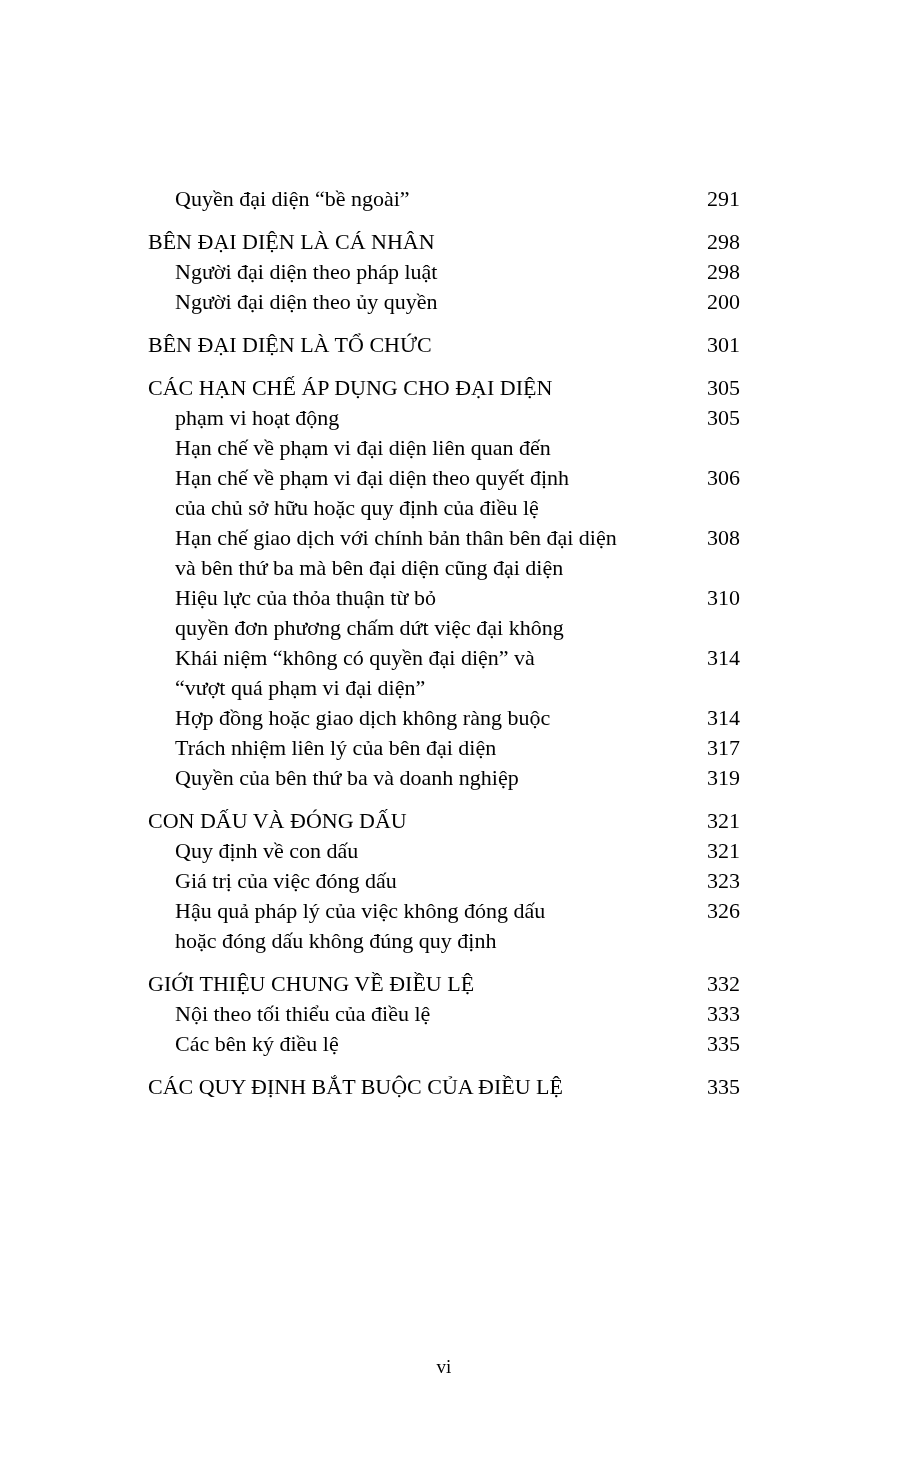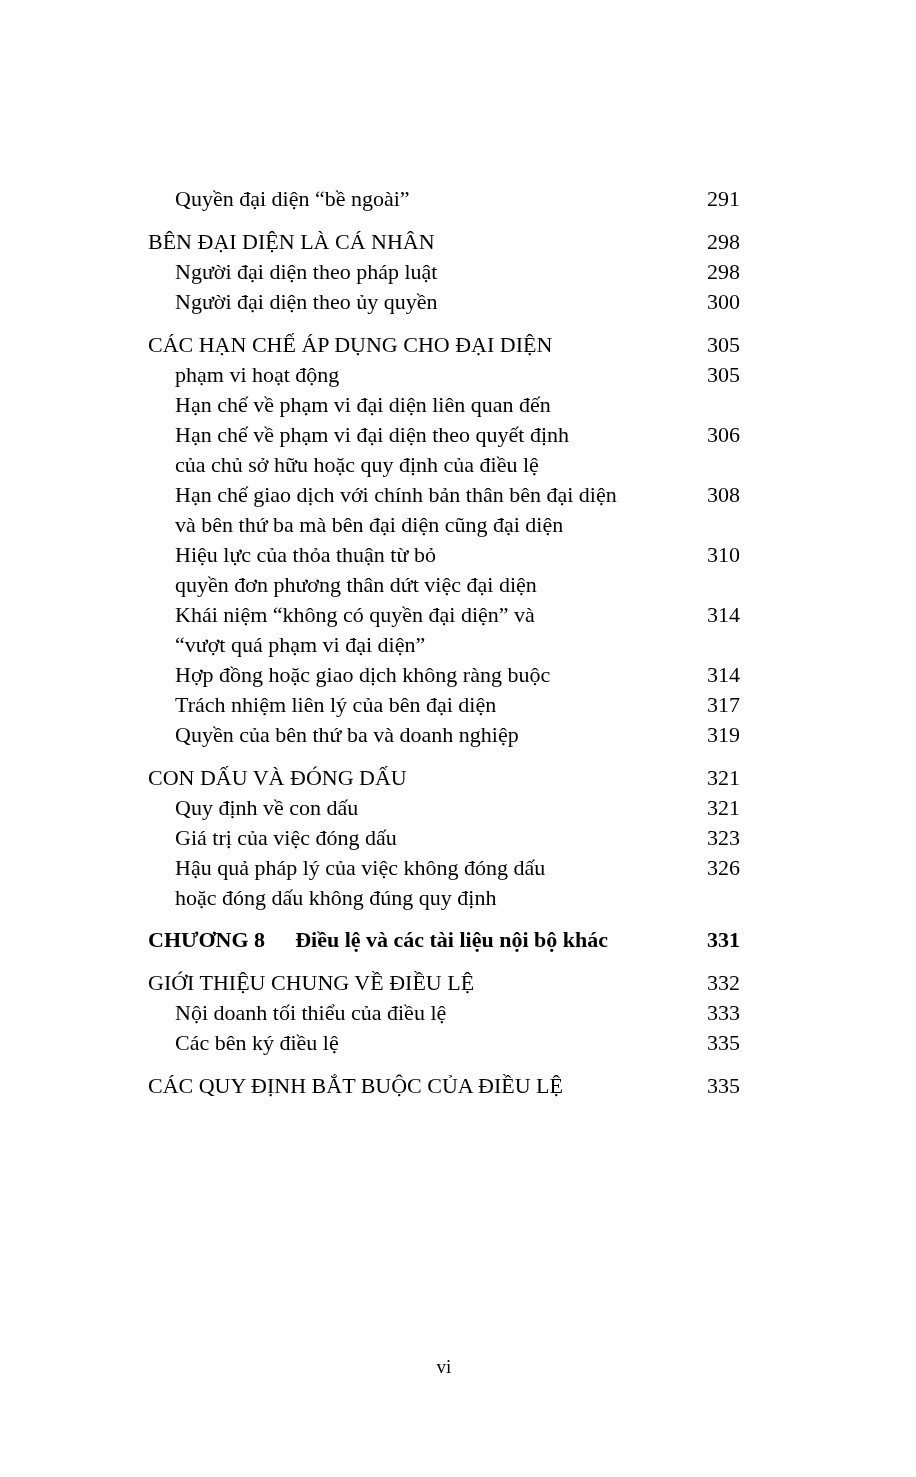--- a/index.html
+++ b/index.html
@@ -59,23 +59,29 @@
     <div class="text">
       <div class="line">Người đại diện theo pháp luật</div>
     </div>
     <div class="pagenum">298</div>
   </div>
 
   <div class="entry sub">
     <div class="text">
       <div class="line">Người đại diện theo ủy quyền</div>
     </div>
-    <div class="pagenum">300</div>
-  </div>
-
+    <div class="pagenum">200</div>
+  </div>
+
+  <div class="entry heading">
+    <div class="text">
+      <div class="line">BÊN ĐẠI DIỆN LÀ TỔ CHỨC</div>
+    </div>
+    <div class="pagenum">301</div>
+  </div>
 
   <div class="entry heading">
     <div class="text">
       <div class="line">CÁC HẠN CHẾ ÁP DỤNG CHO ĐẠI DIỆN</div>
     </div>
     <div class="pagenum">305</div>
   </div>
 
   <div class="entry sub">
     <div class="text">
@@ -97,21 +103,21 @@
     <div class="text">
       <div class="line">Hạn chế giao dịch với chính bản thân bên đại diện</div>
       <div class="line">và bên thứ ba mà bên đại diện cũng đại diện</div>
     </div>
     <div class="pagenum">308</div>
   </div>
 
   <div class="entry sub">
     <div class="text">
       <div class="line">Hiệu lực của thỏa thuận từ bỏ</div>
-      <div class="line">quyền đơn phương thân dứt việc đại diện</div>
+      <div class="line">quyền đơn phương chấm dứt việc đại không</div>
     </div>
     <div class="pagenum">310</div>
   </div>
 
 
   <div class="entry sub">
     <div class="text">
       <div class="line">Khái niệm “không có quyền đại diện” và</div>
       <div class="line">“vượt quá phạm vi đại diện”</div>
     </div>
@@ -161,39 +167,31 @@
   </div>
 
   <div class="entry sub">
     <div class="text">
       <div class="line">Hậu quả pháp lý của việc không đóng dấu</div>
       <div class="line">hoặc đóng dấu không đúng quy định</div>
     </div>
     <div class="pagenum">326</div>
   </div>
 
-  <div class="entry chapter">
-    <div class="text">
-      <div class="line">
-        <span class="chapter-label">CHƯƠNG 8</span><span class="chapter-title">Điều lệ và các tài liệu nội bộ khác</span>
-      </div>
-    </div>
-    <div class="pagenum">331</div>
-  </div>
 
   <div class="entry heading">
     <div class="text">
       <div class="line">GIỚI THIỆU CHUNG VỀ ĐIỀU LỆ</div>
     </div>
     <div class="pagenum">332</div>
   </div>
 
   <div class="entry sub">
     <div class="text">
-      <div class="line">Nội doanh tối thiểu của điều lệ</div>
+      <div class="line">Nội theo tối thiểu của điều lệ</div>
     </div>
     <div class="pagenum">333</div>
   </div>
 
   <div class="entry sub">
     <div class="text">
       <div class="line">Các bên ký điều lệ</div>
     </div>
     <div class="pagenum">335</div>
   </div>

